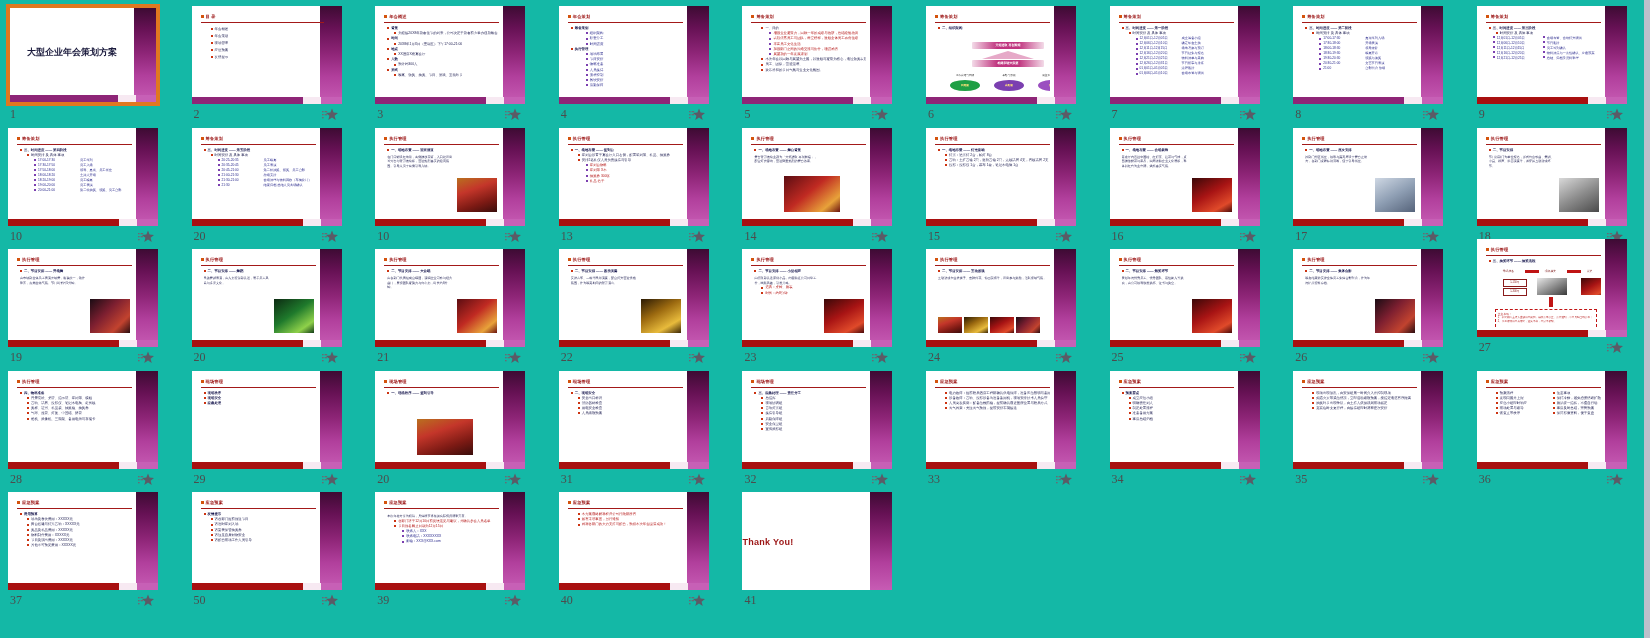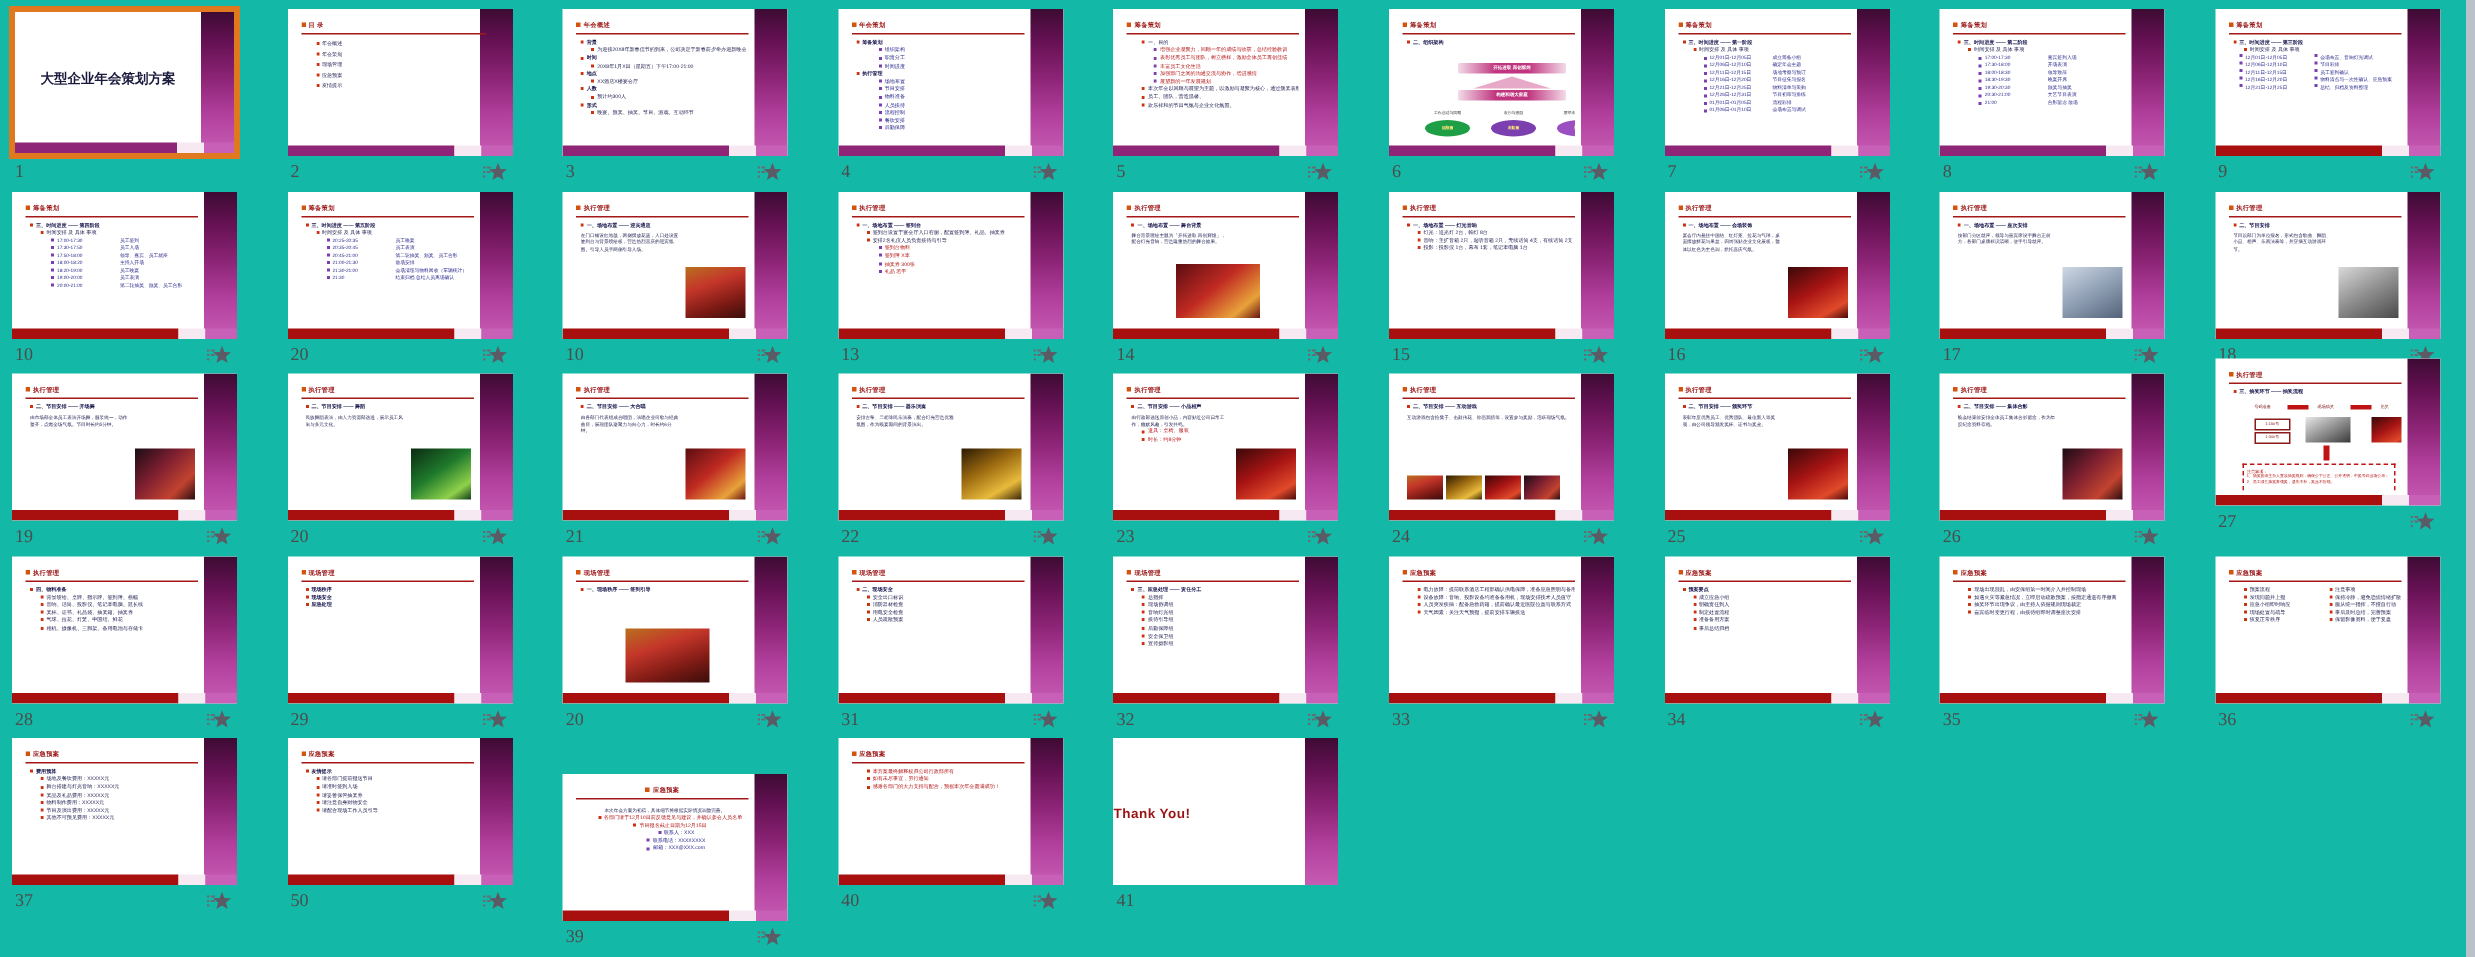--- a/index.html
+++ b/index.html
@@ -1505,21 +1505,21 @@
         <svg width="16" height="14" viewBox="0 0 16 14">
           <rect x="0" y="3" width="1.6" height="1.3" fill="#6a6a72"></rect>
           <rect x="0" y="6" width="1.6" height="1.3" fill="#6a6a72"></rect>
           <rect x="0" y="9" width="1.6" height="1.3" fill="#6a6a72"></rect>
           <rect x="2.6" y="3" width="2.6" height="1.3" fill="#6a6a72"></rect>
           <rect x="2.6" y="6" width="2.6" height="1.3" fill="#6a6a72"></rect>
           <path d="M10 0.5 L11.6 4.6 L16 4.9 L12.6 7.7 L13.7 12 L10 9.6 L6.3 12 L7.4 7.7 L4 4.9 L8.4 4.6 Z" fill="#5b5b66"></path>
         </svg>
       </div>
     </div>
-    <div class="cell" style="left: 367.2px; top: 512px; text-align: center;">
+    <div class="cell" style="left: 367.2px; top: 488px;">
       <div class="thumbwrap">
         <div class="slide">
           <div class="rail"></div>
           <div class="s-title"><span class="sq"></span><span>应急预案</span></div>
           <div class="s-rule"></div>
           <div class="body">
             <div class="para" style="margin-top: 2px;">本次年会方案为初稿，具体细节将根据实际情况调整完善。</div>
             <div class="li l2 red"><span class="b"></span><span>各部门请于12月10日前反馈意见与建议，并确认参会人员名单</span></div>
             <div class="li l2 red"><span class="b"></span><span>节目报名截止日期为12月15日</span></div>
             <div class="li l3"><span class="b"></span><span>联系人：XXX</span></div>

